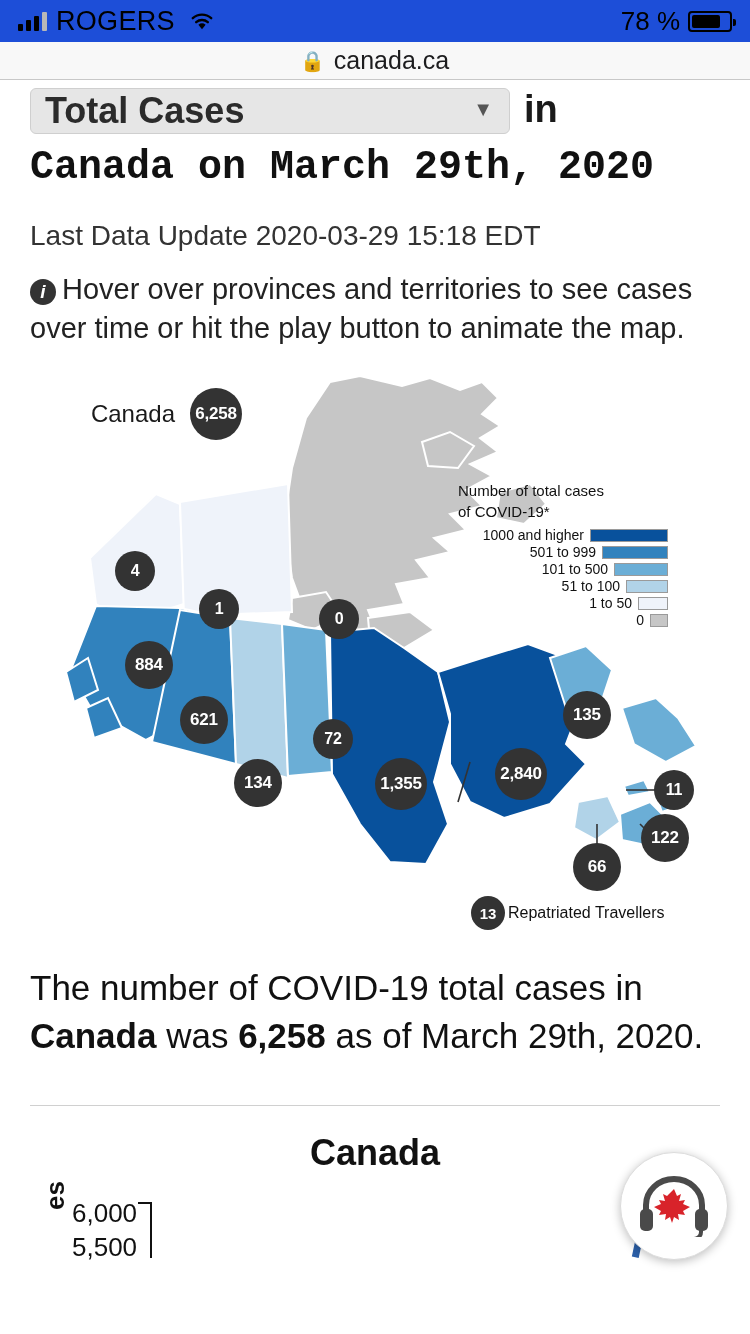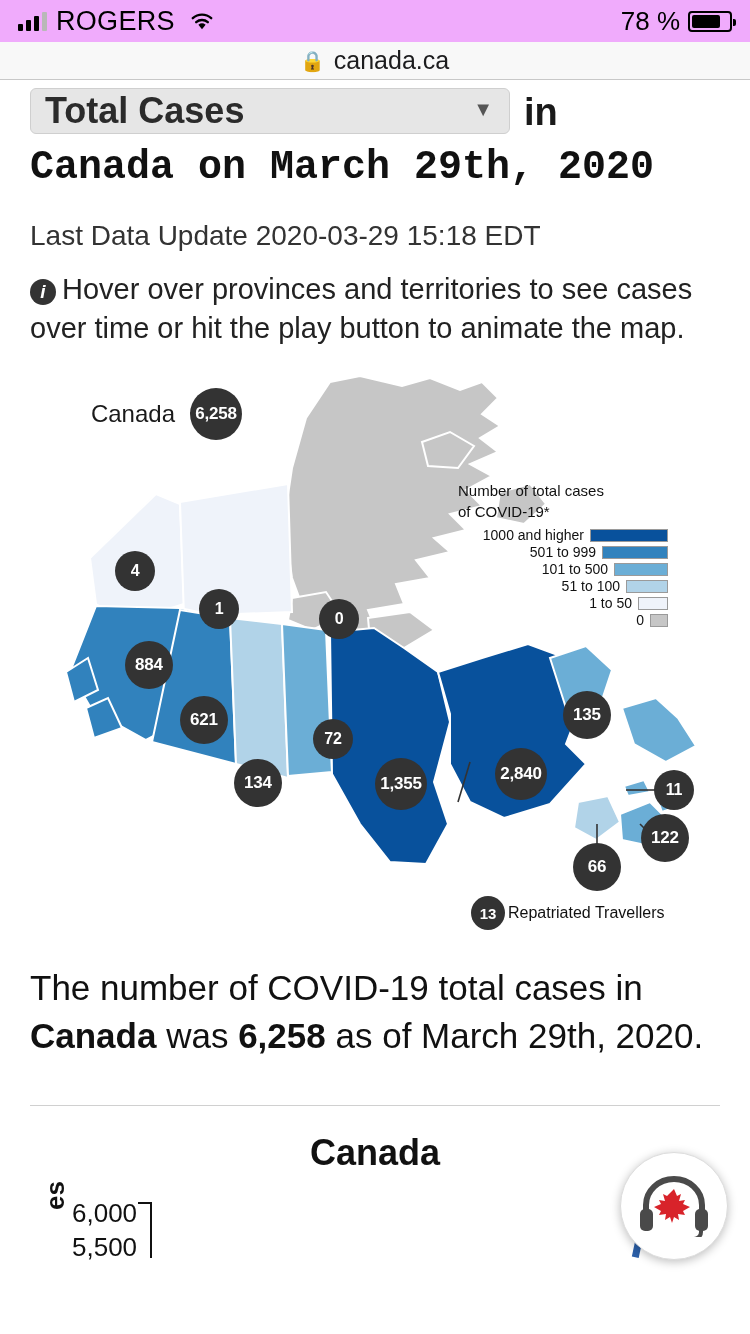--- a/index.html
+++ b/index.html
@@ -5,21 +5,21 @@
   * { box-sizing: border-box; margin: 0; padding: 0; }
   html, body {
     width: 750px; height: 1334px;
     font-family: "Liberation Sans", sans-serif;
     background: #ffffff;
     overflow: hidden;
   }
   
   .status-bar {
     height: 42px;
-    background: #f0abfc;
+    background: #1d4ed8;
     display: flex;
     align-items: center;
     padding: 0 18px;
     font-size: 26px;
     color: #000;
     position: relative;
   }
   .sb-left { display: flex; align-items: center; gap: 9px; }
   .signal { display: flex; align-items: flex-end; gap: 3px; height: 20px; }
   .signal i { display: block; width: 5px; background: #000; border-radius: 1px; }
@@ -48,21 +48,21 @@
     display: flex; align-items: center; justify-content: center;
     gap: 8px;
     font-size: 25px;
     color: #1c1c1e;
     border-bottom: 1px solid #c8c8c8;
   }
   .lock { font-size: 20px; }
   
   .page { padding: 0 30px; position: relative; }
   .headline-row {
-    display: flex; align-items: flex-end; gap: 14px;
+    display: flex; align-items: flex-start; gap: 14px;
     margin-top: 8px;
   }
   .select-box {
     flex: 0 0 480px;
     height: 46px;
     background: #e6e6e6;
     border: 1px solid #cfcfcf;
     border-radius: 6px;
     display: flex; align-items: center;
     padding: 0 14px;

